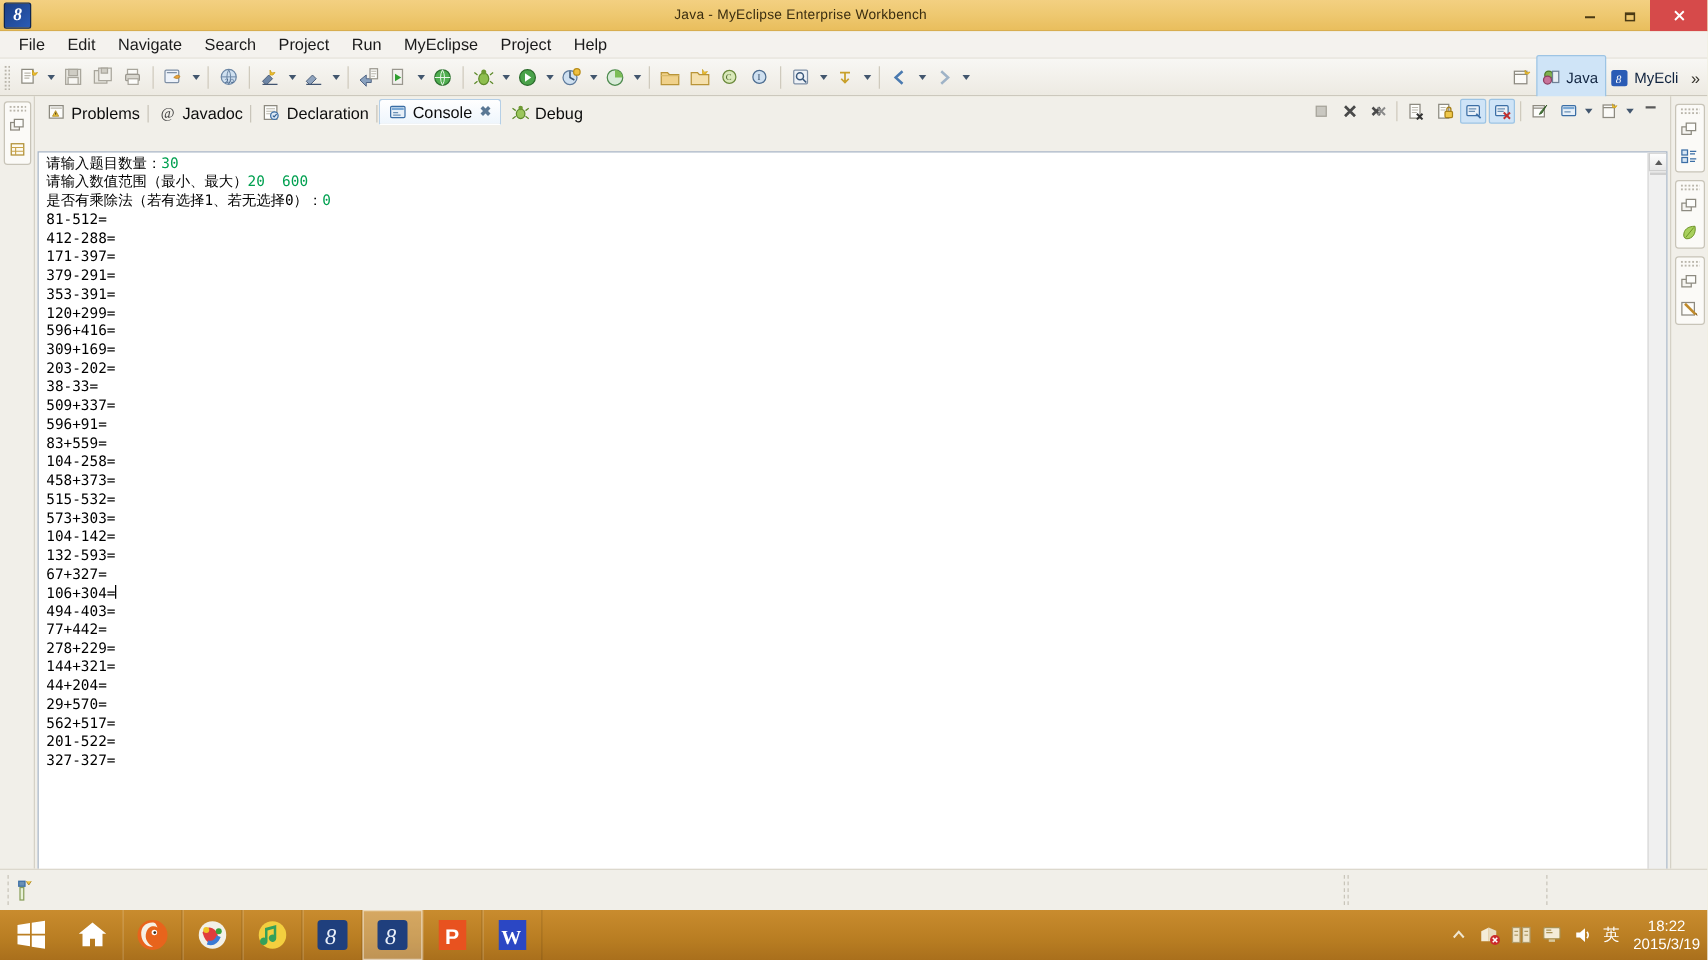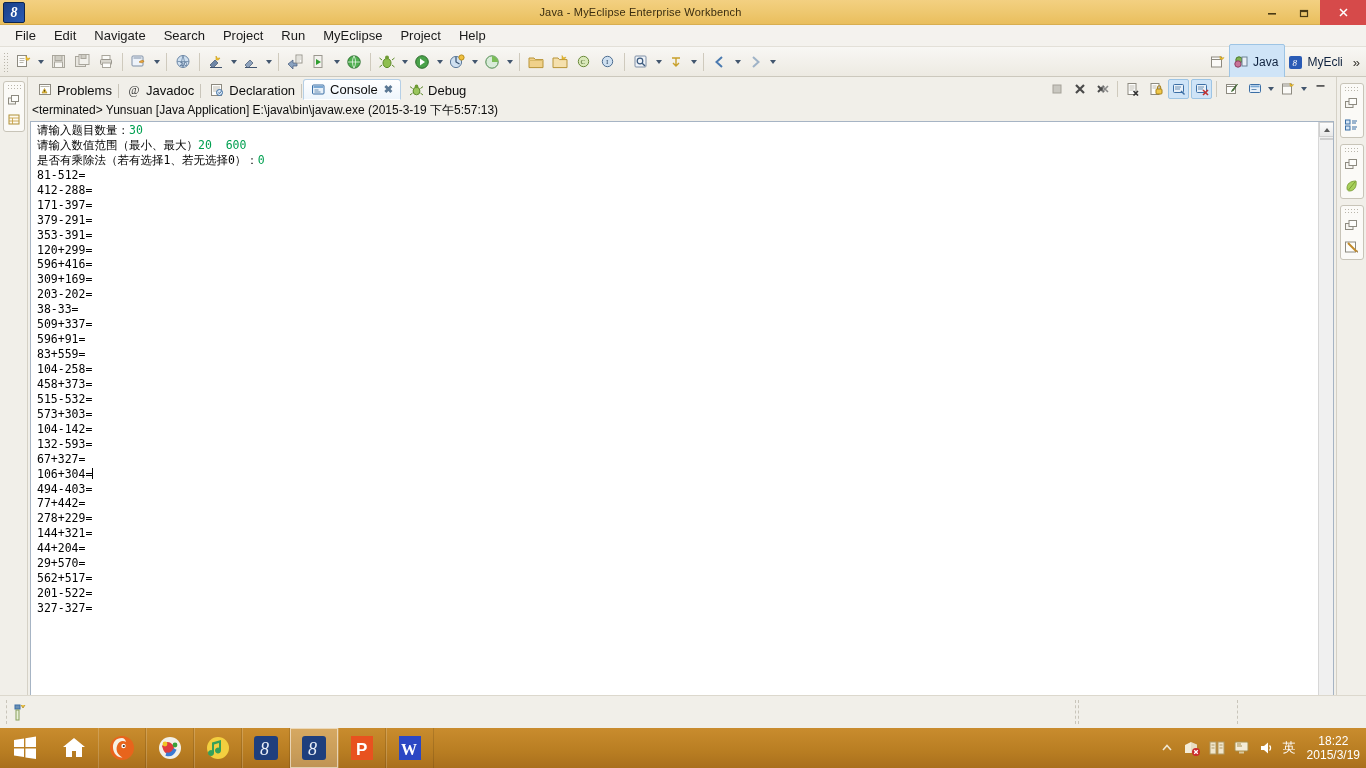--- a/index.html
+++ b/index.html
@@ -690,21 +690,20 @@
       </svg>
     </div>
     <div class="vt-arrow"></div>
     <div class="vt-btn">
       <svg width="14" height="14" viewBox="0 0 14 14">
           <rect x="2.5" y="3" width="8" height="1.8" fill="#5a5a5a"></rect>
         </svg>
     </div>
   </div>
 
-  <div class="console-header">&lt;terminated&gt; Yunsuan [Java Application] E:\java\bin\javaw.exe (2015-3-19 下午5:57:13)</div>
 
   <div class="console-body">
     <div class="console-text" id="console-text"><div class="cline"><span>请输入题目数量：</span><span class="green">30</span></div><div class="cline"><span>请输入数值范围（最小、最大）</span><span class="green">20  600</span></div><div class="cline"><span>是否有乘除法（若有选择1、若无选择0）：</span><span class="green">0</span></div><div class="cline"><span>81-512=</span></div><div class="cline"><span>412-288=</span></div><div class="cline"><span>171-397=</span></div><div class="cline"><span>379-291=</span></div><div class="cline"><span>353-391=</span></div><div class="cline"><span>120+299=</span></div><div class="cline"><span>596+416=</span></div><div class="cline"><span>309+169=</span></div><div class="cline"><span>203-202=</span></div><div class="cline"><span>38-33=</span></div><div class="cline"><span>509+337=</span></div><div class="cline"><span>596+91=</span></div><div class="cline"><span>83+559=</span></div><div class="cline"><span>104-258=</span></div><div class="cline"><span>458+373=</span></div><div class="cline"><span>515-532=</span></div><div class="cline"><span>573+303=</span></div><div class="cline"><span>104-142=</span></div><div class="cline"><span>132-593=</span></div><div class="cline"><span>67+327=</span></div><div class="cline"><span>106+304=</span><span class="caret"></span></div><div class="cline"><span>494-403=</span></div><div class="cline"><span>77+442=</span></div><div class="cline"><span>278+229=</span></div><div class="cline"><span>144+321=</span></div><div class="cline"><span>44+204=</span></div><div class="cline"><span>29+570=</span></div><div class="cline"><span>562+517=</span></div><div class="cline"><span>201-522=</span></div><div class="cline"><span>327-327=</span></div></div>
 
     <div class="vscroll">
       <div class="arrow-up">
           <div class="tri up"></div>
         </div>
       <div class="thumb"></div>
       <div class="arrow-dn">

